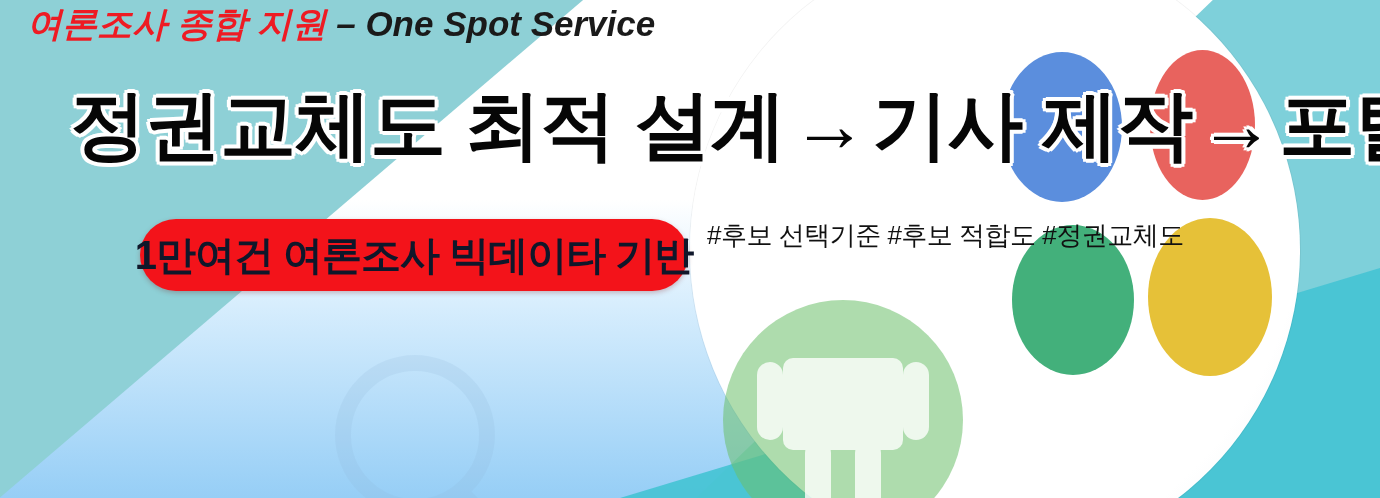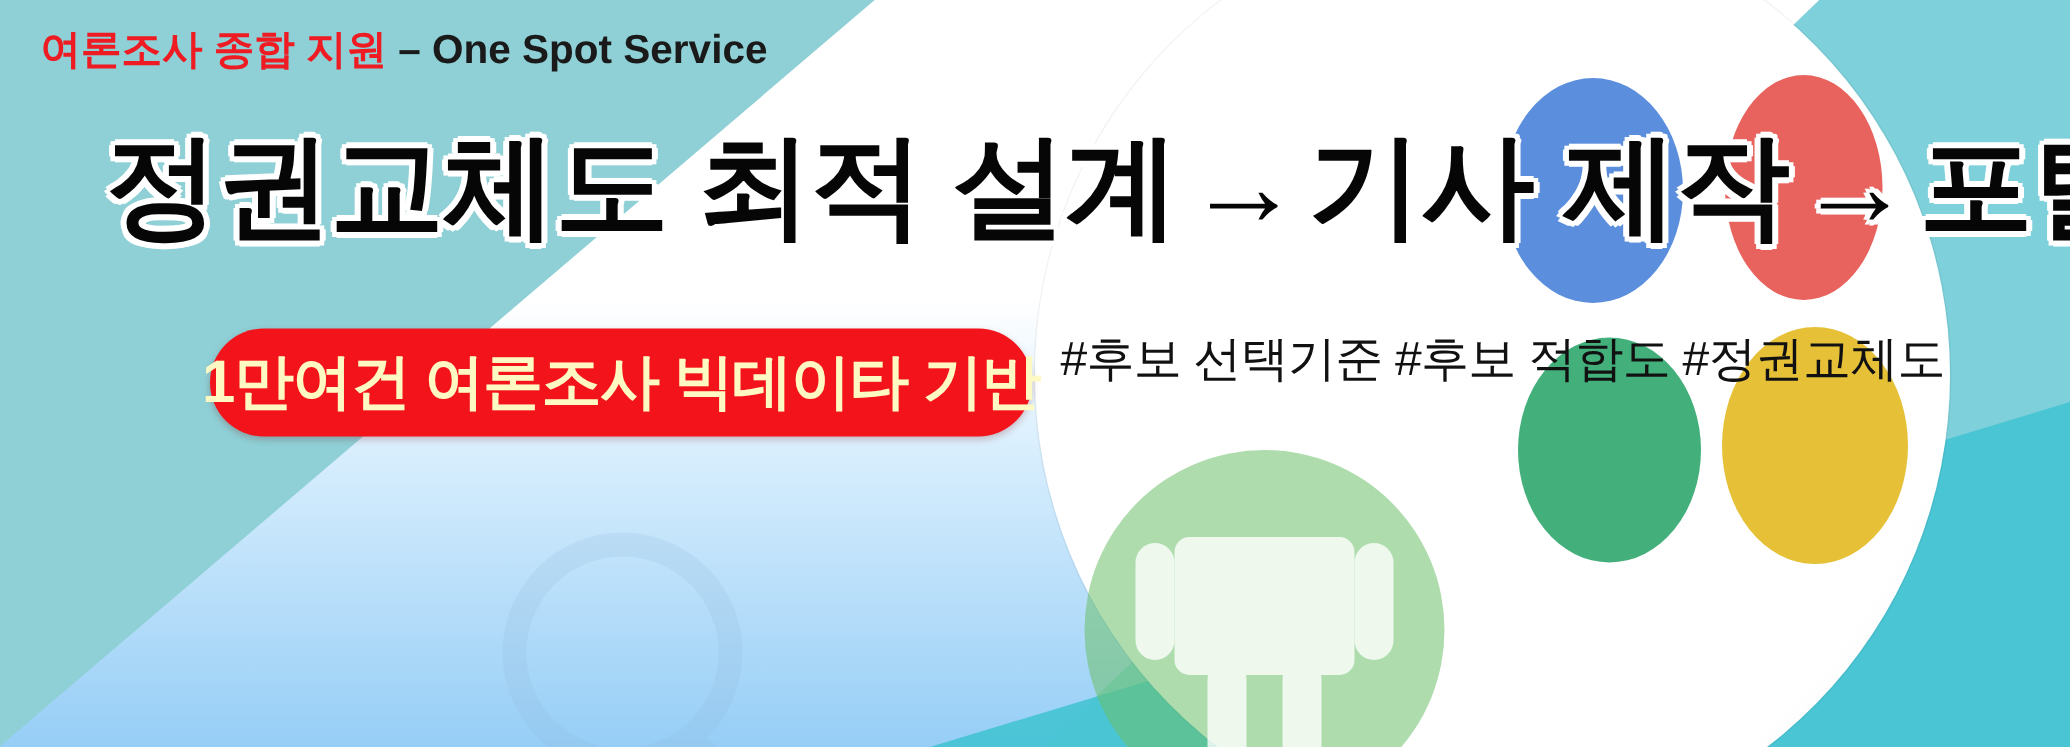--- a/index.html
+++ b/index.html
@@ -160,25 +160,26 @@
     width: 5px;
     height: 22px;
     background: #e8869c;
     opacity: .9;
   }
 
   
   .eyebrow {
     position: absolute;
     left: 27px;
-    top: 18px;
-    font-size: 27px;
+    top: 4px;
+    font-size: 35px;
     font-weight: bold;
     white-space: nowrap;
     line-height: 1.15;
+    font-style: italic;
   }
   .eyebrow .kr { color: #ee1b23; }
   .eyebrow .en { color: #1a1a1a; font-weight: bold; }
 
   .headline {
     position: absolute;
     left: 70px;
     top: 82px;
     width: 1290px;
     font-size: 76px;
@@ -201,36 +202,36 @@
     width: 548px;
     height: 72px;
     background: #f3131a;
     border-radius: 40px;
     box-shadow: 0 2px 5px rgba(120,0,0,.25);
     display: flex;
     align-items: center;
     justify-content: center;
   }
   .badge-text {
-    color: #fef9c3;
+    color: #0f172a;
     font-size: 40px;
     font-weight: bold;
     letter-spacing: -1px;
     white-space: nowrap;
     line-height: 1;
   }
 
   .tags {
     position: absolute;
     left: 707px;
     top: 219px;
     width: 650px;
   }
   .tag-line {
-    font-size: 32px;
+    font-size: 26px;
     color: #111111;
     white-space: nowrap;
     line-height: 1.28;
     letter-spacing: -0.5px;
   }
 </style>
 </head>
 <body>
 
 <div id="banner">

